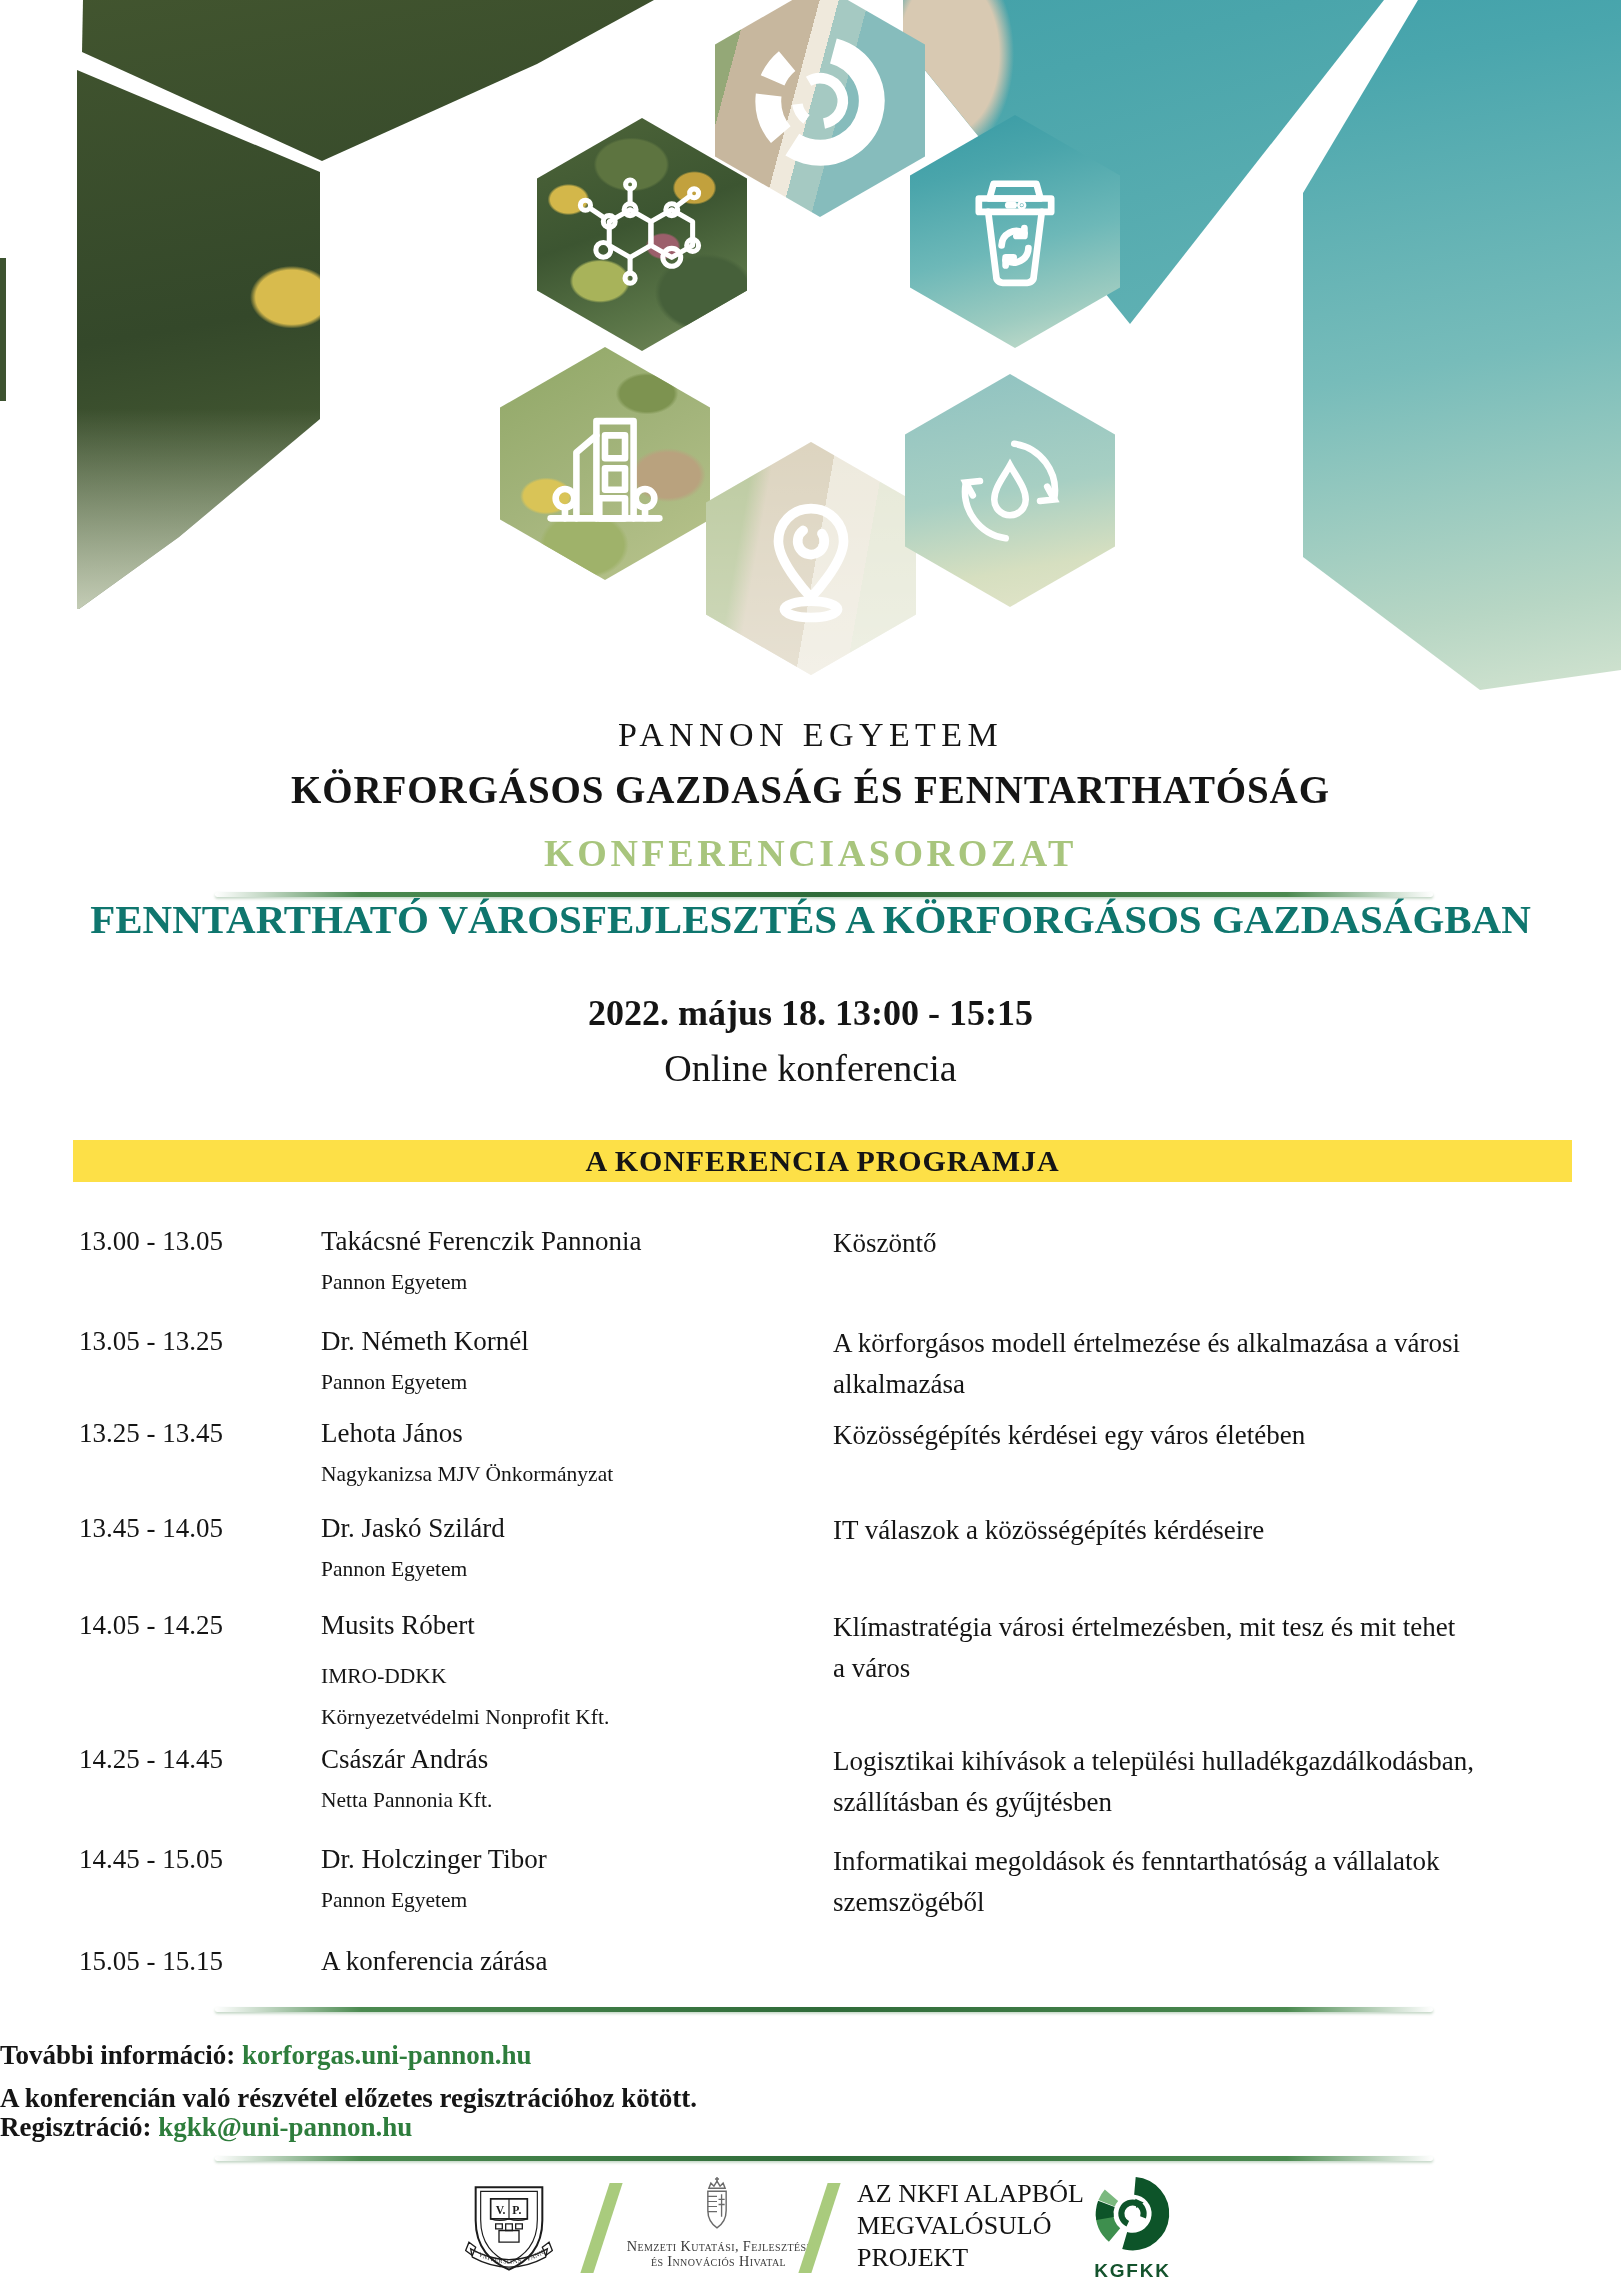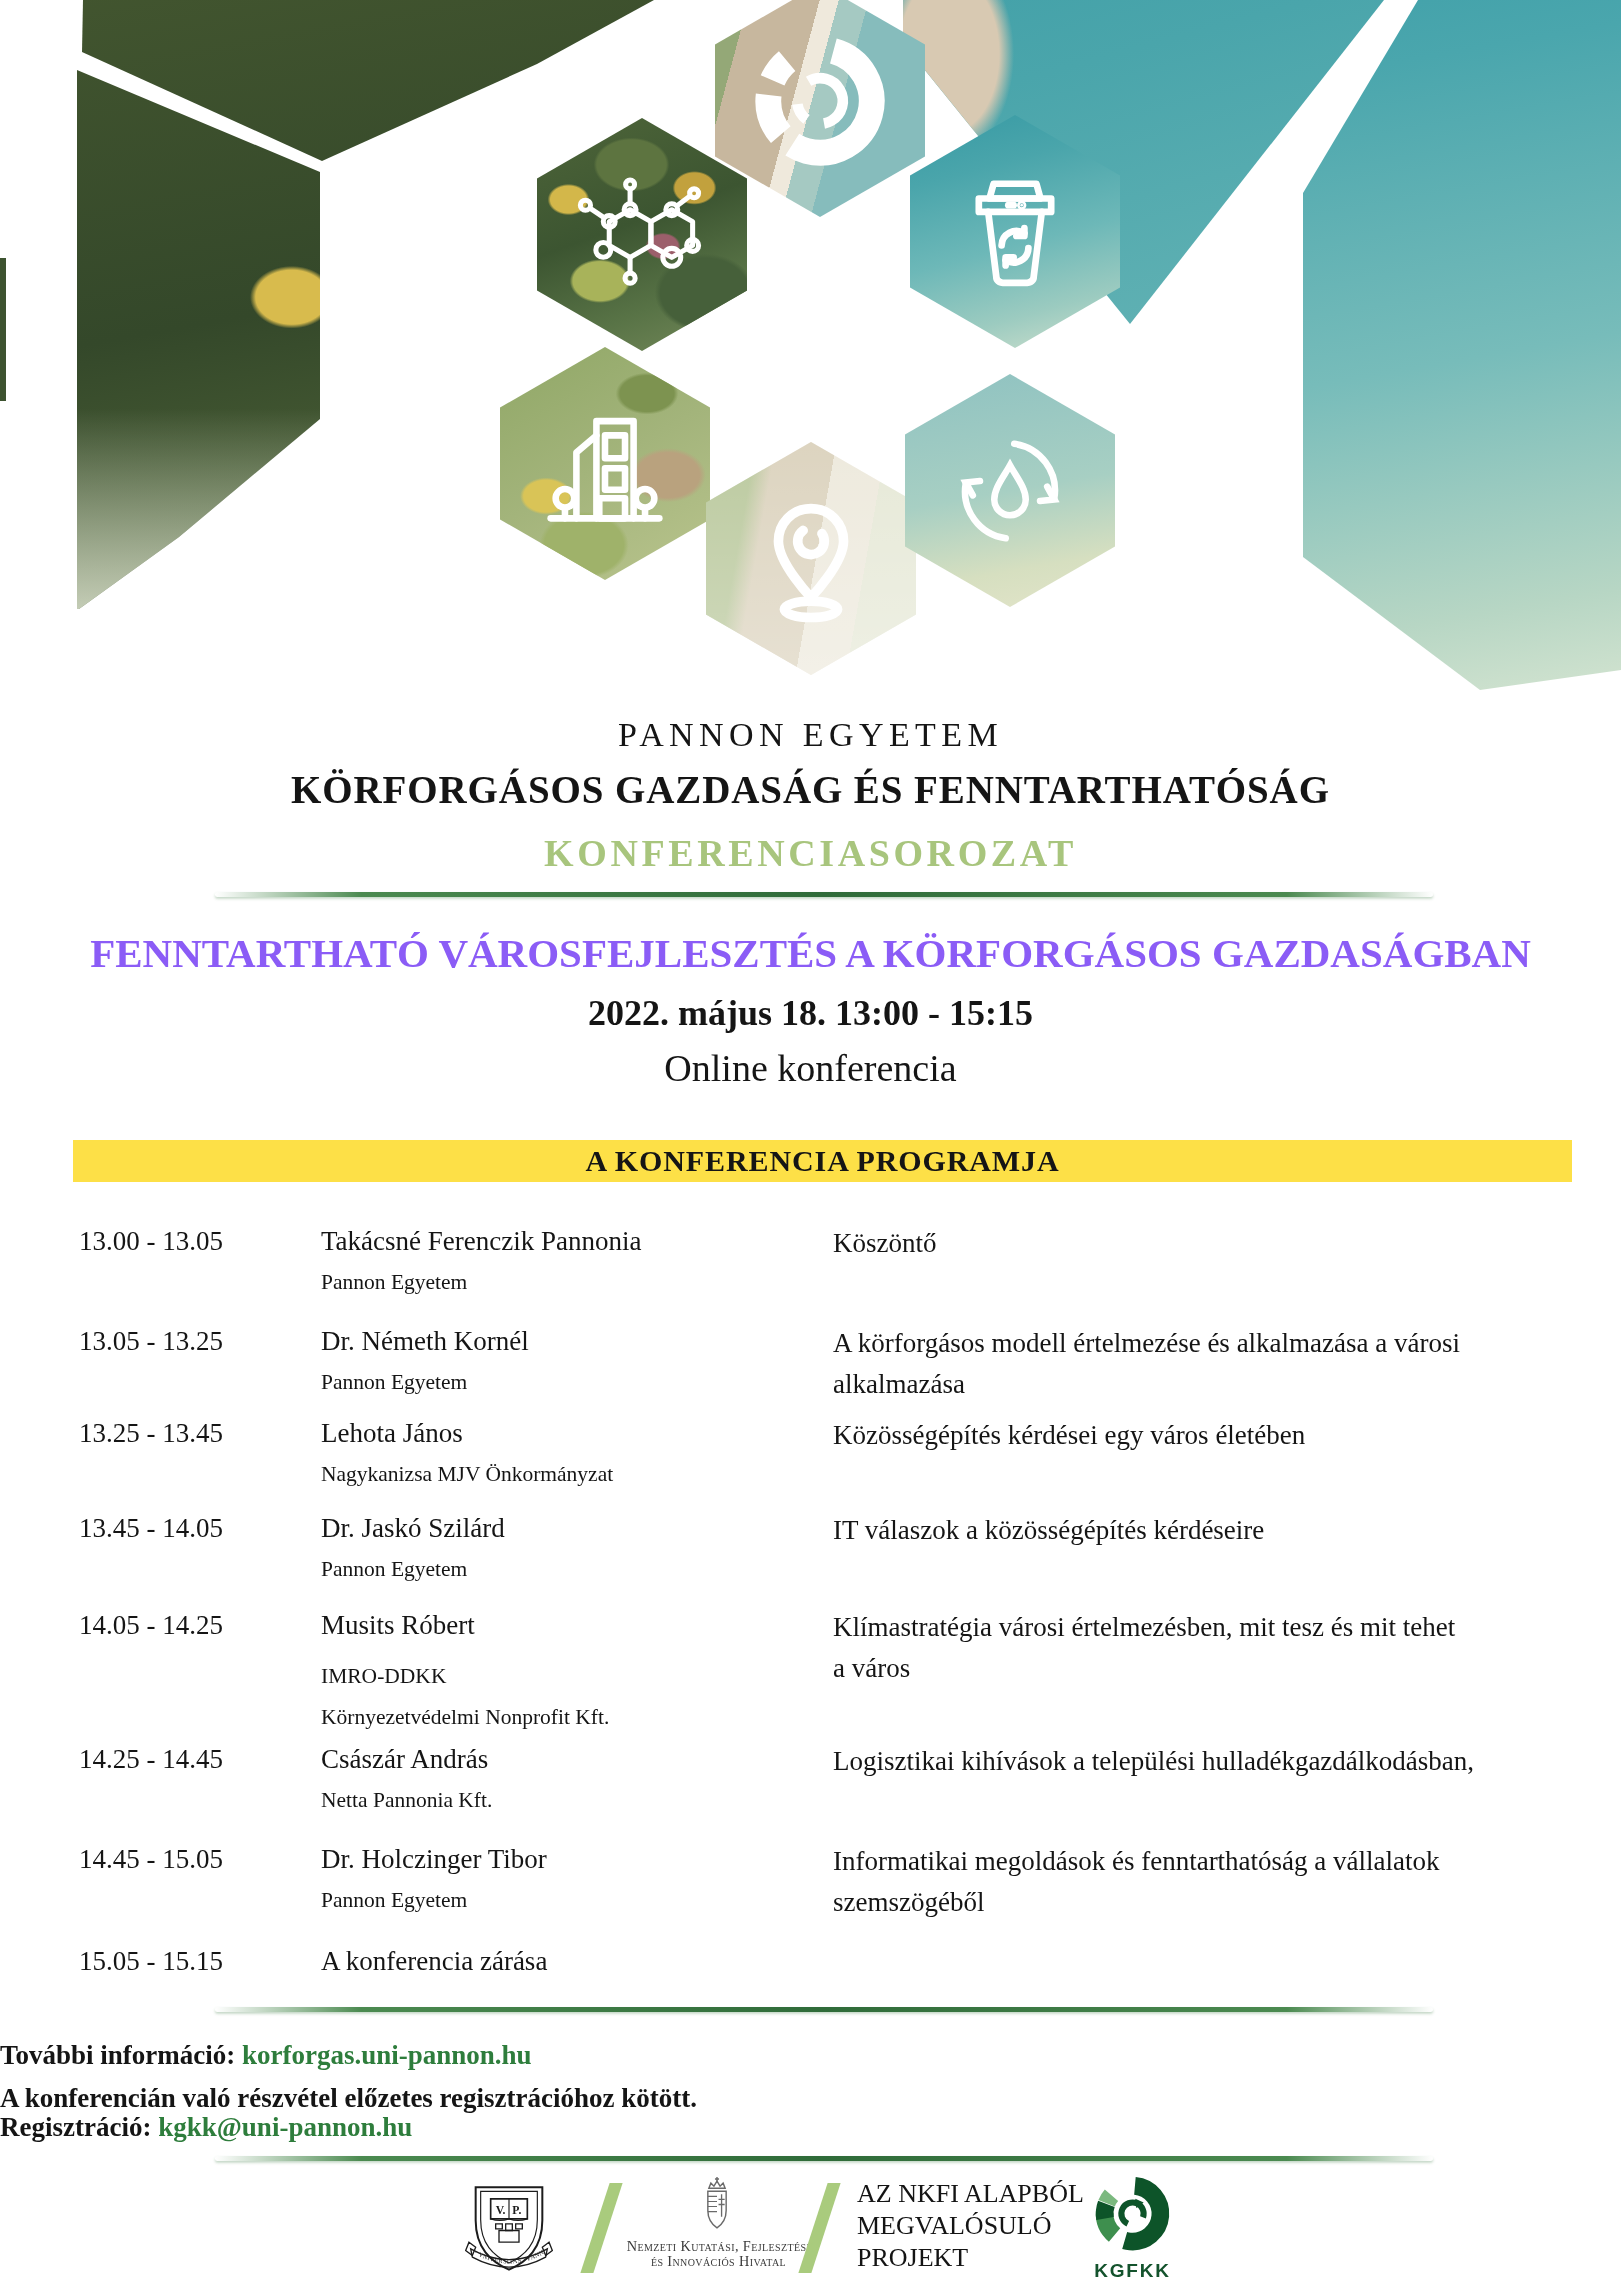--- a/index.html
+++ b/index.html
@@ -40,21 +40,21 @@
     linear-gradient(105deg,#94a877 0 14%,#c7b79e 14% 40%,#efe9dc 40% 47%,#a5c9c2 47% 58%,#86bcbc 58% 100%);}
   .tex-beach-pale{background:
     linear-gradient(100deg,#a9bb85 0 20%,#d3c8ae 28% 52%,#e9e4d4 52% 72%,#e0e3cd 72% 100%);}
   .veil::after{content:"";position:absolute;inset:0;background:linear-gradient(rgba(255,255,255,.22),rgba(255,255,255,.45));}
   .fadeout::after{content:"";position:absolute;inset:0;background:linear-gradient(to bottom,transparent 55%,rgba(246,249,236,.85) 88%,#fdfefb);}
   
   .t-center{left:0;right:0;text-align:center;}
   .t-univ{top:716px;font-size:34px;letter-spacing:5.4px;}
   .t-series{top:767px;font-size:39px;font-weight:bold;letter-spacing:0.9px;}
   .t-sub{top:831px;font-size:38px;letter-spacing:3.6px;color:#a8c57d;font-weight:bold;}
-  .t-conf{top:929px;font-size:41px;font-weight:bold;color:#8b5cf6;}
+  .t-conf{top:895px;font-size:41px;font-weight:bold;color:#0f766e;}
   .t-date{top:992px;font-size:36px;font-weight:bold;}
   .t-online{top:1046px;font-size:38px;}
   .divider{height:4.5px;left:215px;width:1218px;border-radius:2.7px;
     background:linear-gradient(to right,rgba(58,124,66,0),#4b8a50 12%,#2f6b39 50%,#4b8a50 88%,rgba(58,124,66,0));
     box-shadow:0 1.8px 2.7px rgba(58,124,66,.30);}
   .band{top:1140px;left:73px;width:1499px;height:42px;background:#fde047;}
   .band span{display:block;text-align:center;font-size:30px;font-weight:bold;line-height:42px;letter-spacing:0.9px;}
   
   .program-row{position:absolute;left:0;width:1621px;}
   .col-time{position:absolute;left:79px;width:233px;font-size:27px;line-height:36px;}
@@ -240,20 +240,21 @@
       </div>
     </div>
     <div class="program-row" style="top: 1741px;">
       <div class="col-time">14.25 - 14.45</div>
       <div class="col-speaker">
         <div class="line-main">Császár András</div>
         <div class="line-affil" style="margin-top: 4.5px;">Netta Pannonia Kft.</div>
       </div>
       <div class="col-topic">
         <div class="line-topic">Logisztikai kihívások a települési hulladékgazdálkodásban,</div>
+        <div class="line-topic">szállításban és gyűjtésben</div>
       </div>
     </div>
     <div class="program-row" style="top: 1841px;">
       <div class="col-time">14.45 - 15.05</div>
       <div class="col-speaker">
         <div class="line-main">Dr. Holczinger Tibor</div>
         <div class="line-affil" style="margin-top: 4.5px;">Pannon Egyetem</div>
       </div>
       <div class="col-topic">
         <div class="line-topic">Informatikai megoldások és fenntarthatóság a vállalatok</div>

